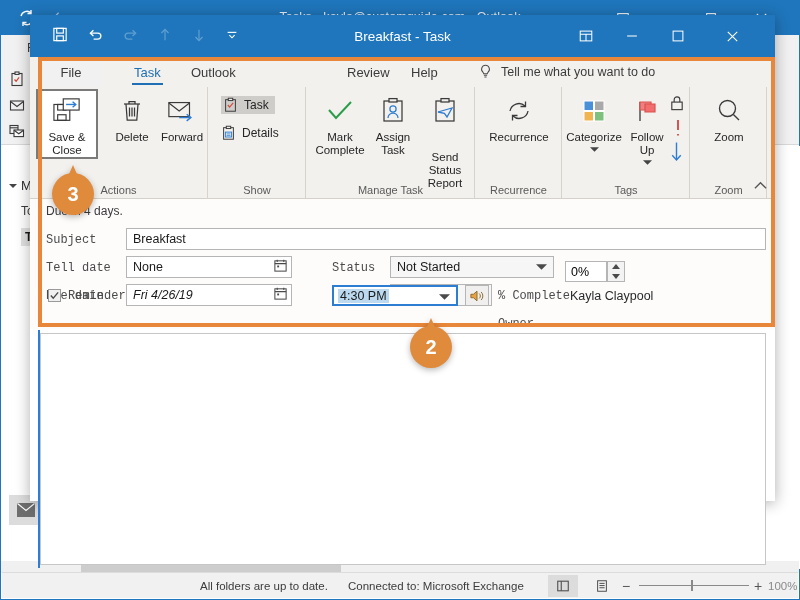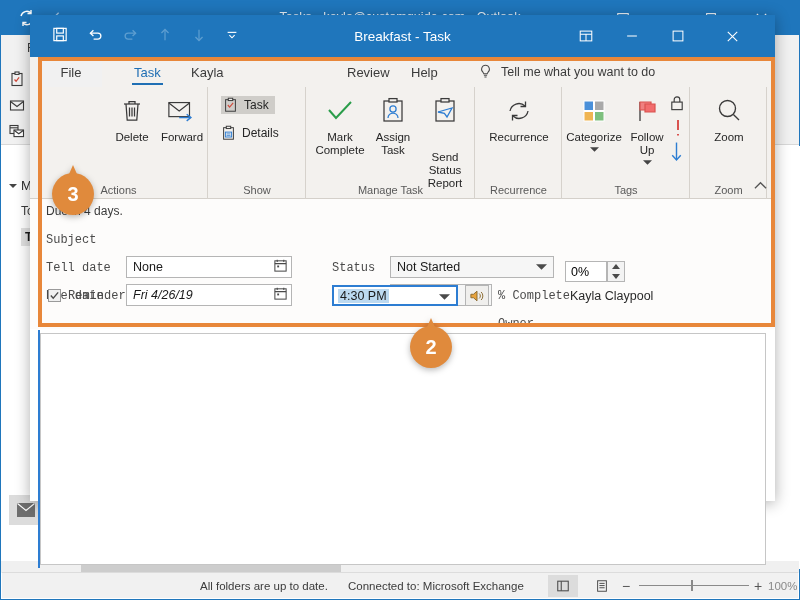--- a/index.html
+++ b/index.html
@@ -463,37 +463,50 @@
           <path d="M4 4l10 10M14 4L4 14"></path>
         </svg>
     </div>
   </div>
 
   <div id="tw-ribbon-area">
 
     <div id="tw-tabbar">
       <div id="tw-file">File</div>
       <div class="tw-tab active" style="left:95px;">Task</div>
-      <div class="tw-tab" style="left:152px;">Kayla</div>
+      <div class="tw-tab" style="left:152px;">Outlook</div>
       <div class="tw-tab" style="left:215px;margin-top:24px;">Format Text</div>
       <div class="tw-tab" style="left:308px;">Review</div>
       <div class="tw-tab" style="left:372px;">Help</div>
 
       <div id="tw-tellme">
         <svg width="15" height="16" viewBox="0 0 16 18" fill="none" stroke="#4a4a4a" stroke-width="1.15">
           <path d="M8 1.5a4.4 4.4 0 0 1 2.8 7.8c-.5.5-.8 1-.8 1.7H6c0-.7-.3-1.2-.8-1.7A4.4 4.4 0 0 1 8 1.5z"></path>
           <path d="M6.2 12.6h3.6M6.8 14.6h2.4"></path>
         </svg>
         <span>Tell me what you want to do</span>
       </div>
     </div>
 
     <div id="tw-ribbon">
 
       <div class="rgroup" style="left:0px; width:178px;">
+        <div class="rbtn rbtn-sel" style="left:6px; width:62px; top:2px;">
+          <span class="glyph">
+            <svg width="30" height="28" viewBox="0 0 32 30" fill="none" stroke="#3a3a3a" stroke-width="1.25">
+              <rect x="2" y="8" width="17" height="17"></rect>
+                <rect x="6" y="8" width="9" height="6"></rect>
+              <rect x="6" y="19" width="9" height="6"></rect>
+              <rect x="12" y="2" width="17" height="12" fill="#fff"></rect>
+              <path d="M15 8h10" stroke="#2d7dd2" stroke-width="1.5"></path>
+              <path d="M22 5l3.4 3-3.4 3" stroke="#2d7dd2" stroke-width="1.5"></path>
+            </svg>
+          </span>
+          <span>Save &amp; Close</span>
+        </div>
         <div class="rbtn" style="left:78px; width:48px;">
           <span class="glyph">
             <svg width="24" height="28" viewBox="0 0 24 28" fill="none" stroke="#3a3a3a" stroke-width="1.25">
               <path d="M4 7h16"></path>
                 <path d="M9 7V4.5h6V7"></path>
               <path d="M6 7l1.2 16h9.6L18 7"></path>
               <path d="M9.5 10.5v9M12 10.5v9M14.5 10.5v9"></path>
             </svg>
           </span>
           <span>Delete</span>
@@ -646,20 +659,21 @@
             <path d="M1 7.5 7 1.5l6 6"></path>
           </svg>
       </span>
     </div>
   </div>
 
   <div id="tw-form">
     <div id="duetext">Due in 4 days.</div>
 
     <span class="flabel" style="left:16px; top:34px;">Subject</span>
+    <span class="finput" style="left:96px; top:29px; width:640px; height:22px;">Breakfast</span>
 
     <span class="flabel" style="left:16px; top:62px;">Tell date</span>
     <span class="finput" style="left:96px; top:57px; width:166px; height:22px;">
       <span>None</span>
       <span class="datebtn">
         <svg width="15" height="15" viewBox="0 0 16 16" fill="none" stroke="#4a4a4a" stroke-width="1.1">
           <rect x="2" y="3" width="12" height="11"></rect>
             <path d="M2 6h12M4.5 1.8v2.4M11.5 1.8v2.4"></path>
           <rect x="4.5" y="8" width="2" height="2" fill="#4a4a4a" stroke="none"></rect>
         </svg>

